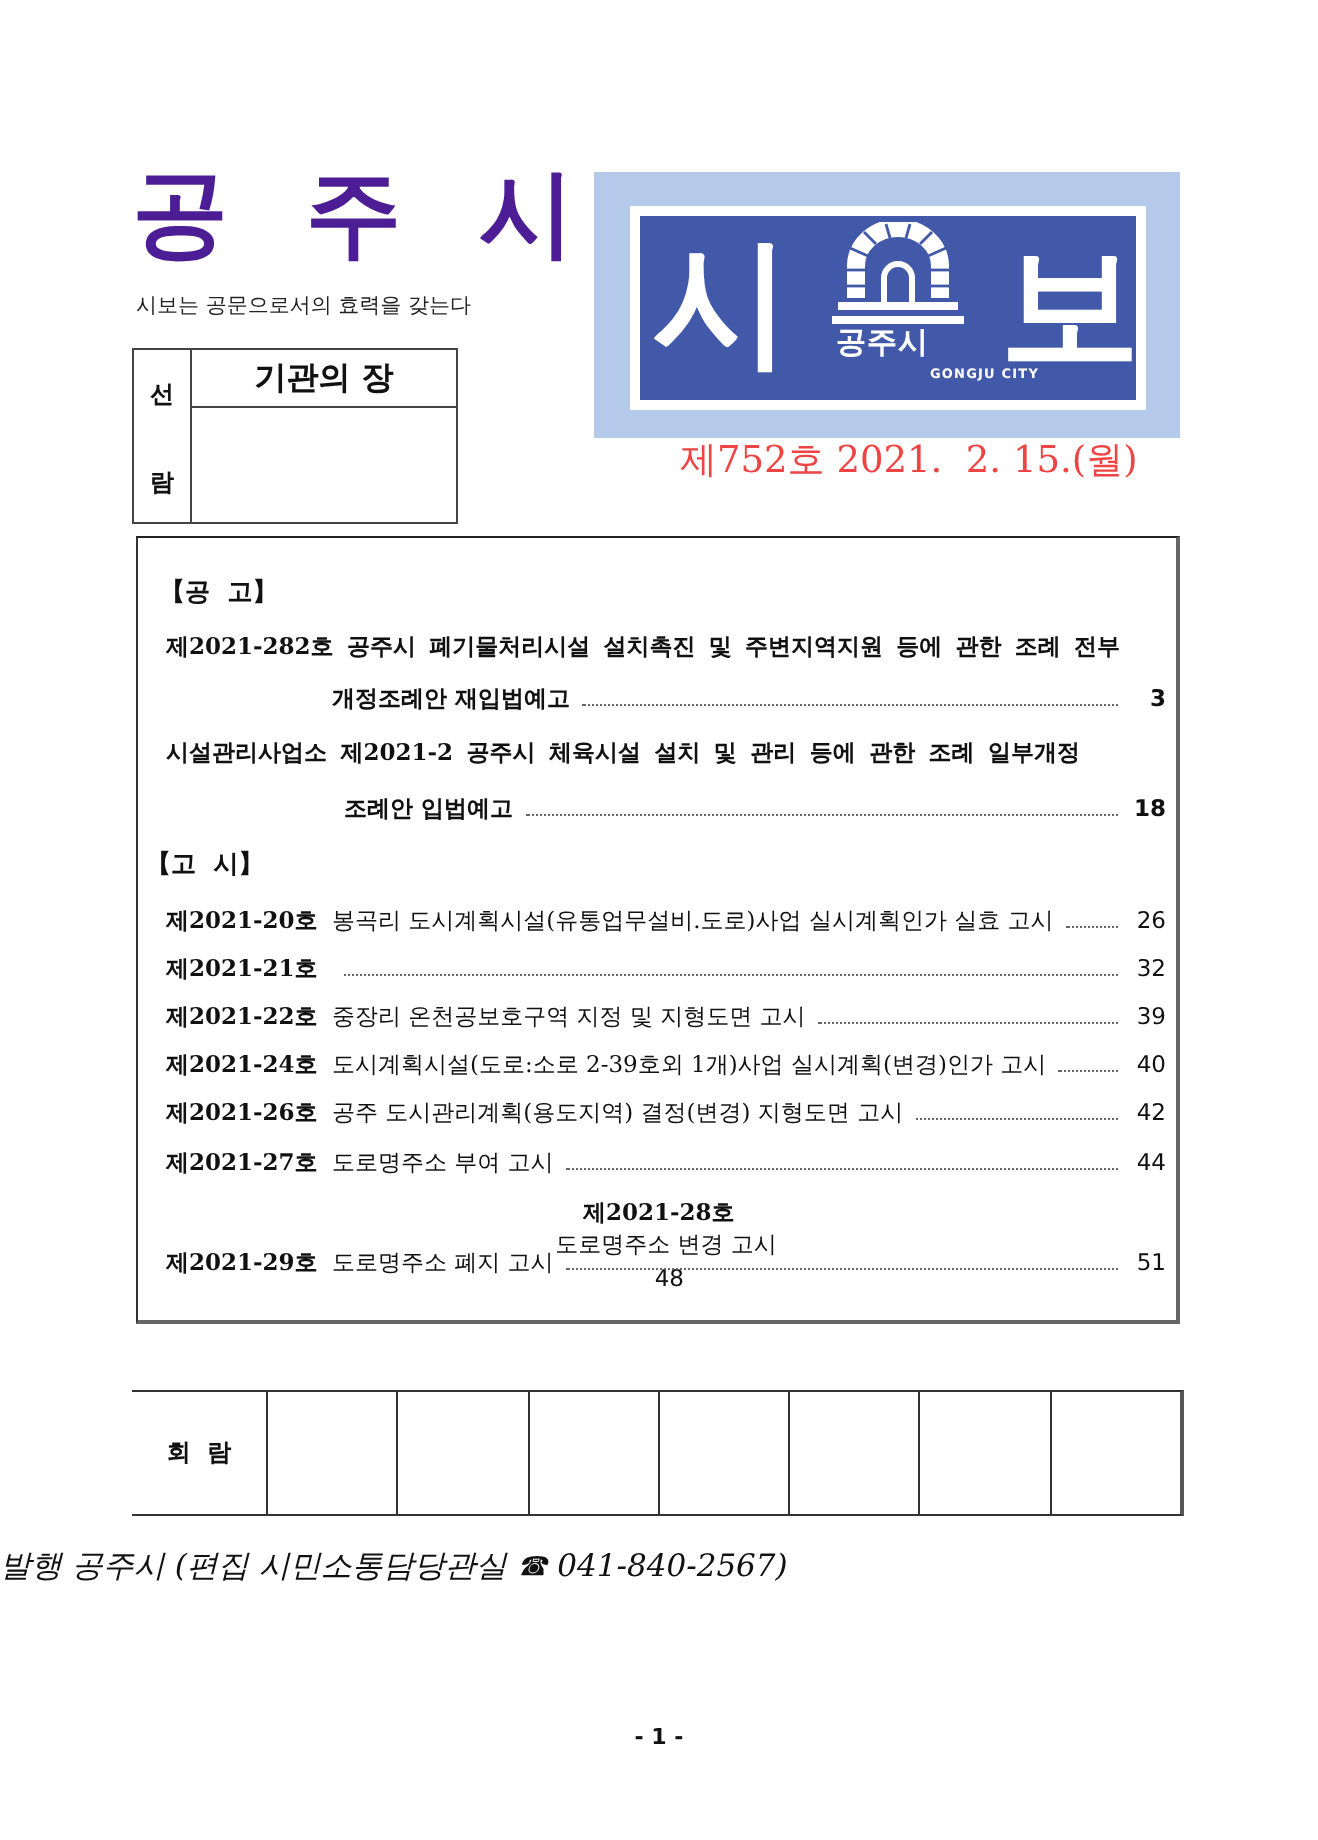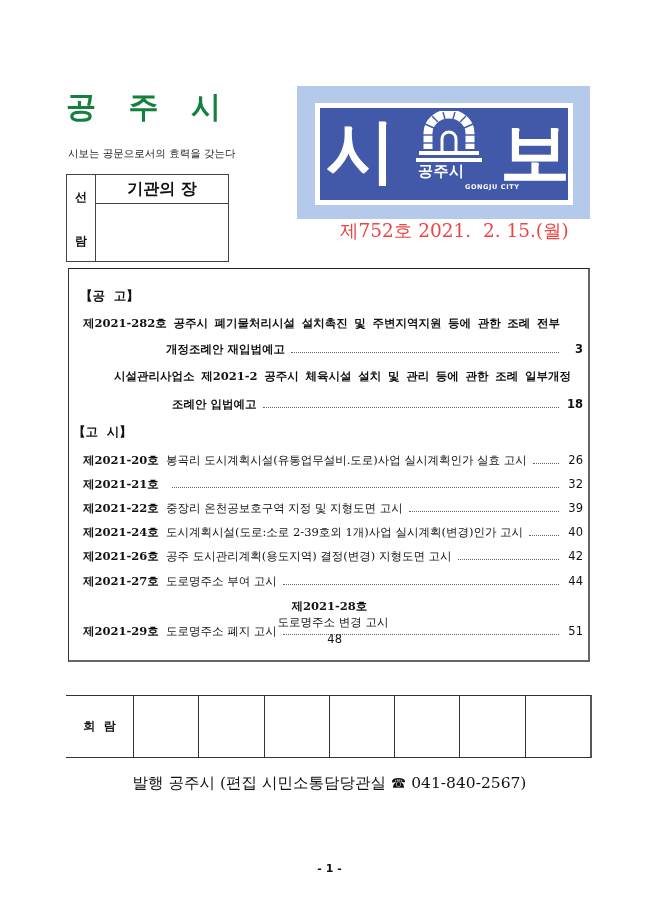--- a/index.html
+++ b/index.html
@@ -5,22 +5,22 @@
   html, body { margin:0; padding:0; }
   body {
     width:659px; height:920px; position:relative; background:#ffffff; overflow:hidden;
     font-family:"DejaVu Serif", "Liberation Serif", serif; color:#111;
   }
   .abs { position:absolute; }
 
   
   .city-title {
     left:66px; top:84px; font-family:"DejaVu Sans", "Liberation Sans", sans-serif;
-    font-size:30px; font-weight:bold; line-height:46px; letter-spacing:11px;
-    white-space:pre; color:#15803d;
+    font-size:48px; font-weight:bold; line-height:46px; letter-spacing:11px;
+    white-space:pre; color:#4c1d95;
   }
   .subtitle {
     left:68px; top:146px; font-family:"DejaVu Sans", "Liberation Sans", sans-serif;
     font-size:10.5px; line-height:14px; color:#222; white-space:nowrap;
   }
 
   
   .approval {
     left:66px; top:174px; width:163px; height:88px; box-sizing:border-box;
     border:1.5px solid #444; display:grid; grid-template-columns:29px 1fr; grid-template-rows:29px 1fr;
@@ -83,21 +83,21 @@
     display:grid; grid-template-columns:67px repeat(7, 1fr);
   }
   .circ .cell { border-left:1.5px solid #333; }
   .circ .cell:first-child { border-left:none; }
   .circ .label {
     display:flex; align-items:center; justify-content:center; white-space:pre;
     font-family:"DejaVu Sans", "Liberation Sans", sans-serif; font-size:12px; font-weight:bold;
   }
 
   .publisher {
-    left:0; width:659px; top:772px; text-align:center; font-size:15.5px; line-height:22px; white-space:pre;
+    left:0; width:659px; top:772px; text-align:left; font-size:15.5px; line-height:22px; white-space:pre;font-style:italic;
   }
   .page-num {
     left:0; width:659px; top:862px; text-align:center; white-space:pre;
     font-family:"DejaVu Sans", "Liberation Sans", sans-serif; font-size:11px; font-weight:bold;
   }
 </style>
 </head>
 <body>
 
 <div class="abs city-title">공 주 시</div>
@@ -150,21 +150,21 @@
 <div class="abs toc-text justify bold" style="left:83px; top:315px; width:477px;">
   <span>제2021-282호</span>
   <span>공주시 폐기물처리시설 설치촉진 및 주변지역지원 등에 관한 조례 전부</span>
 </div>
 <div class="abs toc-text row bold" style="left:166px; top:341px; width:417px;">
   <span>개정조례안 재입법예고</span>
   <span class="leader"></span>
   <span class="pg">3</span>
 </div>
 
-<div class="abs toc-text justify bold" style="left:83px; top:368px; width:457px;margin-left:31px;">
+<div class="abs toc-text justify bold" style="left:83px; top:368px; width:457px;">
   <span>시설관리사업소 제2021-2</span>
   <span>공주시 체육시설 설치 및 관리 등에 관한 조례 일부개정</span>
 </div>
 <div class="abs toc-text row bold" style="left:172px; top:396px; width:411px;">
   <span>조례안 입법예고</span>
   <span class="leader"></span>
   <span class="pg">18</span>
 </div>
 
 <div class="abs heading" style="left:73px; top:424px;">【고  시】</div>

